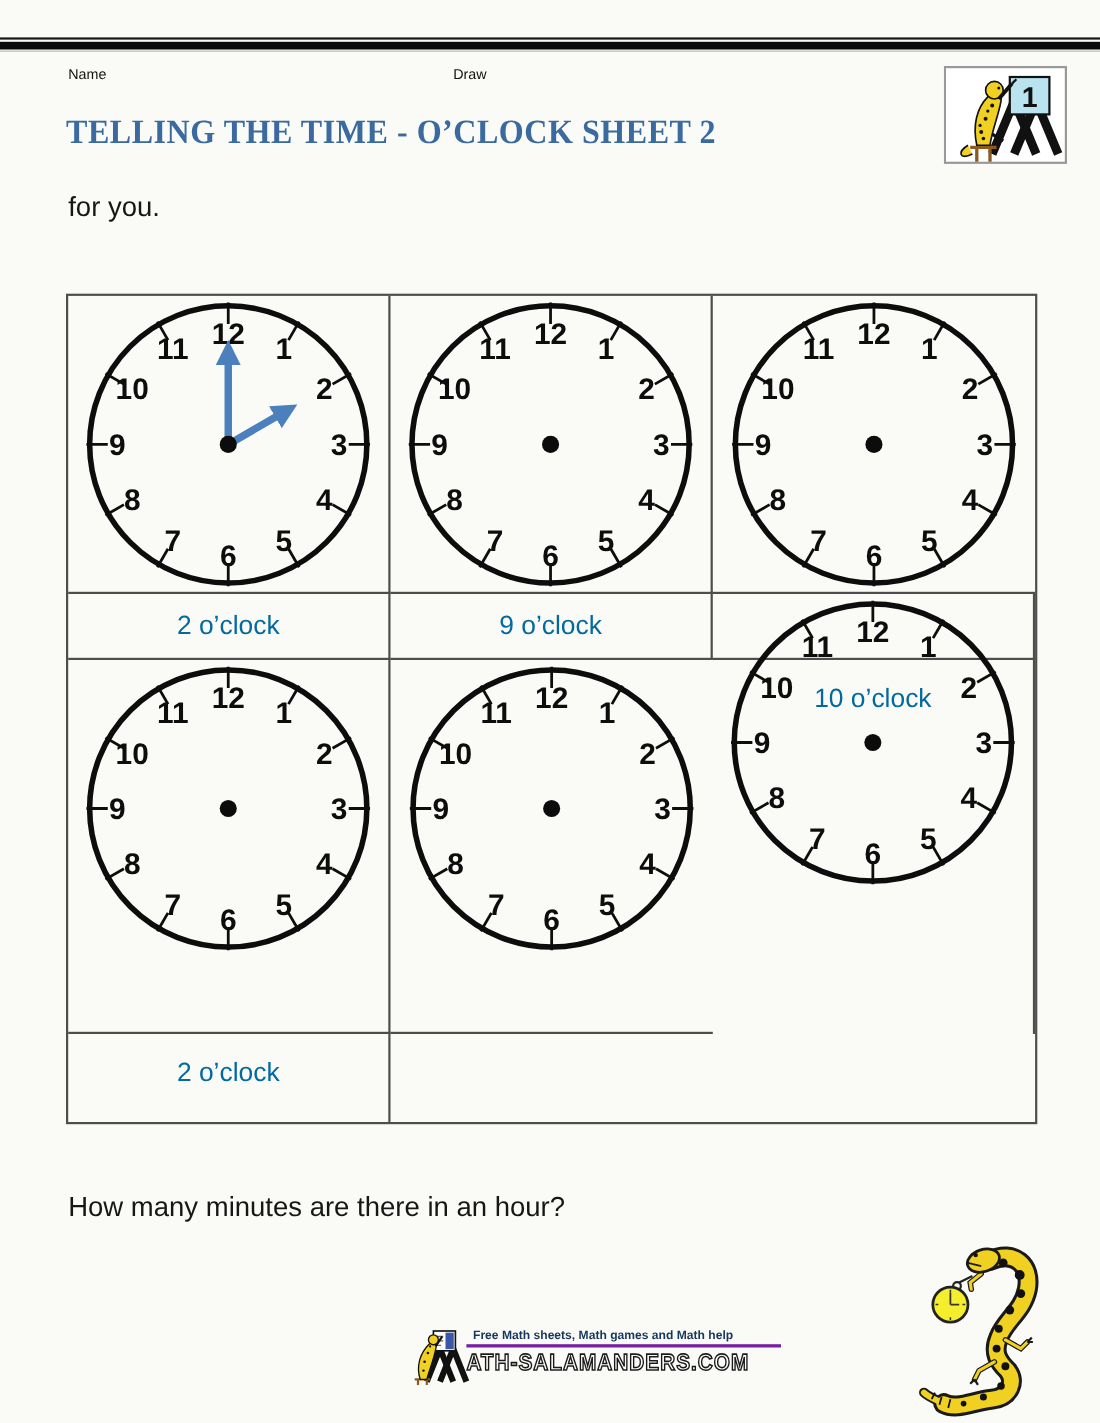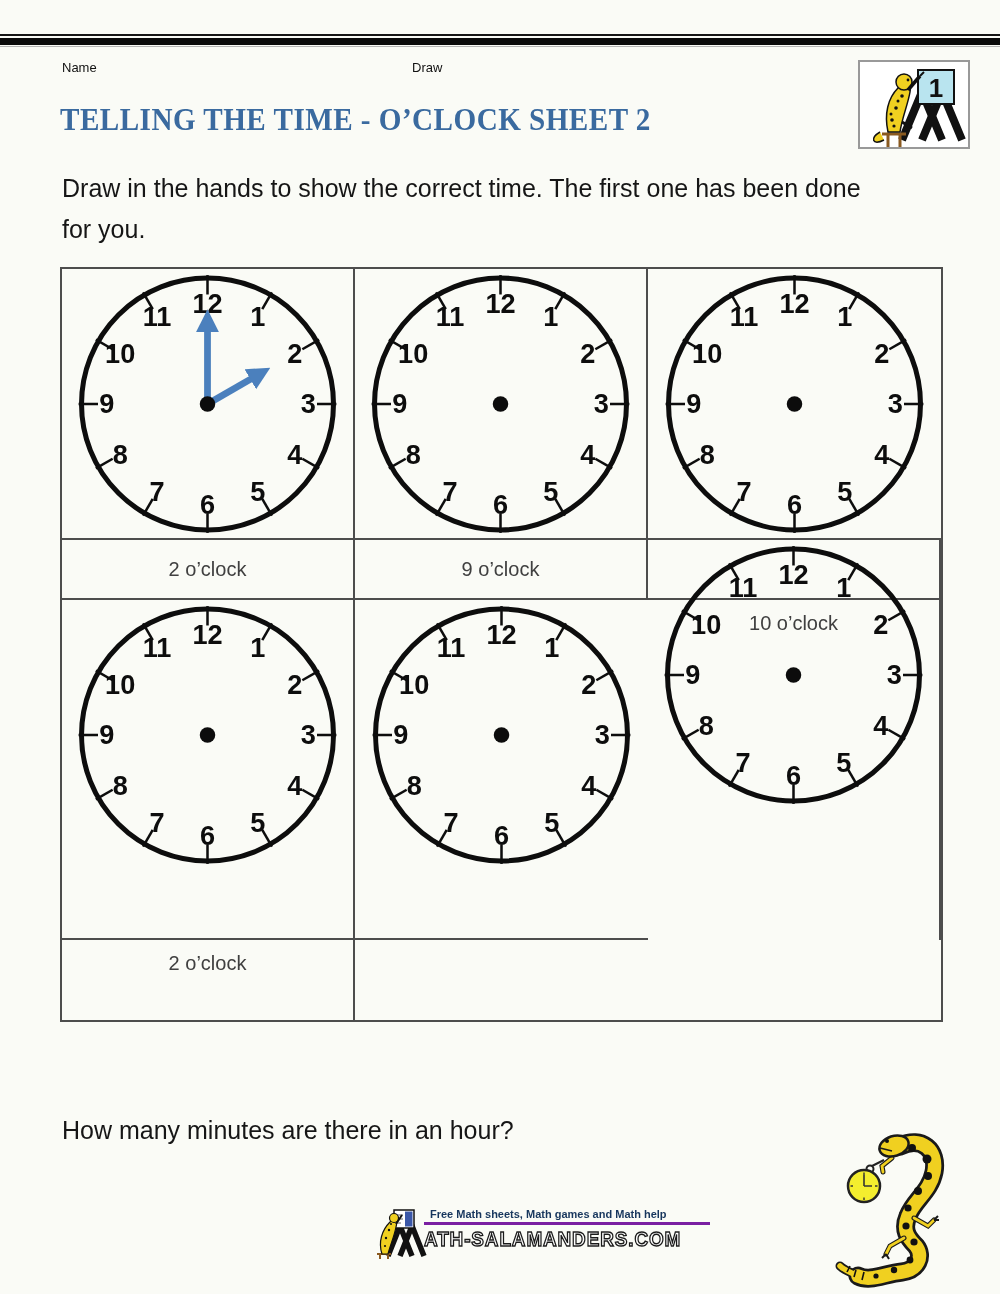--- a/index.html
+++ b/index.html
@@ -33,25 +33,25 @@
     grid-template-rows:271px 60px 340px 80px;
     border:2px solid #4d4d4d;background:var(--page-bg,#fafbf6);
   }
   .cell{
     box-sizing:border-box;display:flex;justify-content:center;
     border-right:2px solid #4d4d4d;border-bottom:2px solid #4d4d4d;
   }
   .last-col{border-right:none}
   .bottom-row{border-bottom:none}
   .clock-cell{align-items:flex-start;padding-top:3px}
-  .label-cell{font-size:20px;color:#404040}
+  .label-cell{font-size:24px;color:#0369a1}
   .label-a{align-items:center}
-  .label-b{align-items:flex-start;padding-top:12px}
-
-  #question{left:62px;top:1116px;font-size:25px;color:#161616}
+  .label-b{align-items:flex-start;padding-top:22px}
+
+  #question{left:62px;top:1083px;font-size:25px;color:#161616}
 
   #footer{left:372px;top:1208px;display:flex;}
   #footer-col{display:flex;flex-direction:column;margin-left:-6px}
   #footer-tagline{
     font-size:11px;font-weight:bold;white-space:nowrap;padding-left:6px;
     color:var(--footer-navy,#17365d);
   }
   #footer-divider{height:3px;margin:2px 0 2px;background:var(--footer-purple,#7a1fa2)}
   #footer-site{
     font-size:21px;font-weight:bold;letter-spacing:1px;white-space:nowrap;
@@ -91,21 +91,20 @@
       <circle cx="36" cy="66" r="1.6" fill="#111"></circle>
         <circle cx="44" cy="36" r="1.8" fill="#111"></circle>
       <circle cx="40" cy="41" r="1.5" fill="#111"></circle>
         <circle cx="33" cy="54" r="1.5" fill="#111"></circle>
     </g>
   </svg>
 </div>
 
 <div class="abs" id="page-title">TELLING THE TIME - O’CLOCK SHEET 2</div>
 <div class="abs" id="instructions">
-  <div>Draw in the hands to show the correct time. The first one has been done</div>
   <div>for you.</div>
 </div>
 
 <div class="abs" id="clocks-table">
     <div class="cell clock-cell">
       <svg viewBox="0 0 292 272" width="283" height="264">
         <circle cx="146" cy="136" r="130" fill="none" stroke="#0d0d0d" stroke-width="5.2"></circle>
         <line x1="146" y1="23" x2="146" y2="3" stroke="#0d0d0d" stroke-width="2.6"></line>
         <text x="146" y="32" text-anchor="middle" dominant-baseline="central" font-size="28" font-weight="bold" font-family="&quot;Liberation Sans&quot;,sans-serif" fill="#0d0d0d">12</text>
         <line x1="202.5" y1="38.139129372358425" x2="212.5" y2="20.818621296669647" stroke="#0d0d0d" stroke-width="2.6"></line>

